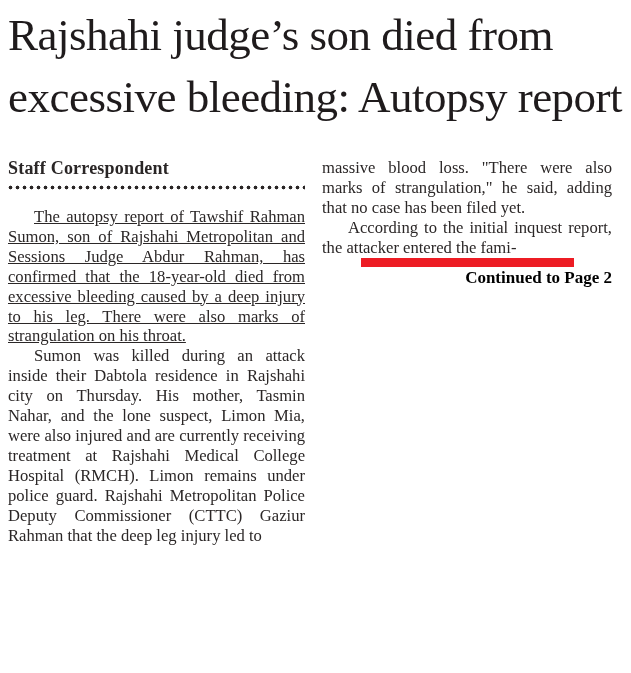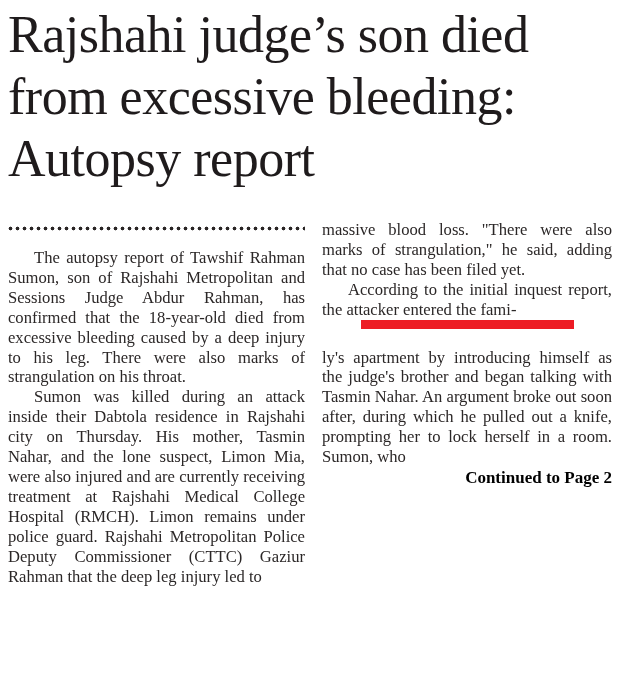--- a/index.html
+++ b/index.html
@@ -9,21 +9,21 @@
     width: 631px;
     height: 673px;
     background: #ffffff;
     color: #231f20;
     font-family: "Liberation Serif", "DejaVu Serif", serif;
     overflow: hidden;
   }
   .headline {
     margin: 4px 8px 0 8px;
     width: 618px;
-    font-size: 52px;
+    font-size: 45px;
     line-height: 62px;
     font-weight: normal;
     letter-spacing: -0.5px;
     color: #1f1b1c;
   }
   .columns {
     display: flex;
     gap: 17px;
     margin: 30px 19px 0 8px;
   }
@@ -42,21 +42,21 @@
     background-size: 7px 5px;
     background-repeat: repeat-x;
   }
   p.body {
     font-size: 16.6px;
     line-height: 19.9px;
     text-align: justify;
     color: #2b2727;
   }
   .indent { text-indent: 26px; }
-  .col-left p.body:first-of-type { margin-top: 17px; }
+  .col-left p.body:first-of-type { margin-top: 17px; text-decoration: underline; }
   .pull-quote {
     width: 234px;
     margin: 33px auto 13px auto;
     font-size: 24.5px;
     line-height: 29px;
     text-align: center;
     color: #2b2727;
   }
   .pull-quote-rule {
     width: 213px;
@@ -75,27 +75,27 @@
 </head>
 <body>
 
 <div class="page">
 
   <h1 class="headline">Rajshahi judge’s son died from excessive bleeding: Autopsy report</h1>
 
   <div class="columns">
 
     <div class="col-left">
+      <div class="byline">Staff Correspondent</div>
       <div class="dotted-rule"></div>
       <p class="body indent">The autopsy report of Tawshif Rahman Sumon, son of Rajshahi Metropolitan and Sessions Judge Abdur Rahman, has confirmed that the 18-year-old died from excessive bleeding caused by a deep injury to his leg. There were also marks of strangulation on his throat.</p>
       <p class="body indent">Sumon was killed during an attack inside their Dabtola residence in Rajshahi city on Thursday. His mother, Tasmin Nahar, and the lone suspect, Limon Mia, were also injured and are currently receiving treatment at Rajshahi Medical College Hospital (RMCH). Limon remains under police guard. Rajshahi Metropolitan Police Deputy Commissioner (CTTC) Gaziur Rahman that the deep leg injury led to</p>
     </div>
 
     <div class="col-right">
       <p class="body">massive blood loss. "There were also marks of strangulation," he said, adding that no case has been filed yet.</p>
       <p class="body indent">According to the initial inquest report, the attacker entered the fami-</p>
       <div class="pull-quote-rule" style="background-color: rgb(237, 28, 36);"></div>
-      <p class="body after-rule">ly's apartment by introducing himself as the judge's brother and began talking with Tasmin Nahar. An argument broke out soon after, during which he pulled out a knife, prompting her to lock herself in a room. Sumon, who</p>
       <p class="continued">Continued to Page 2</p>
     </div>
 
   </div>
 </div>
 
 </body></html>

